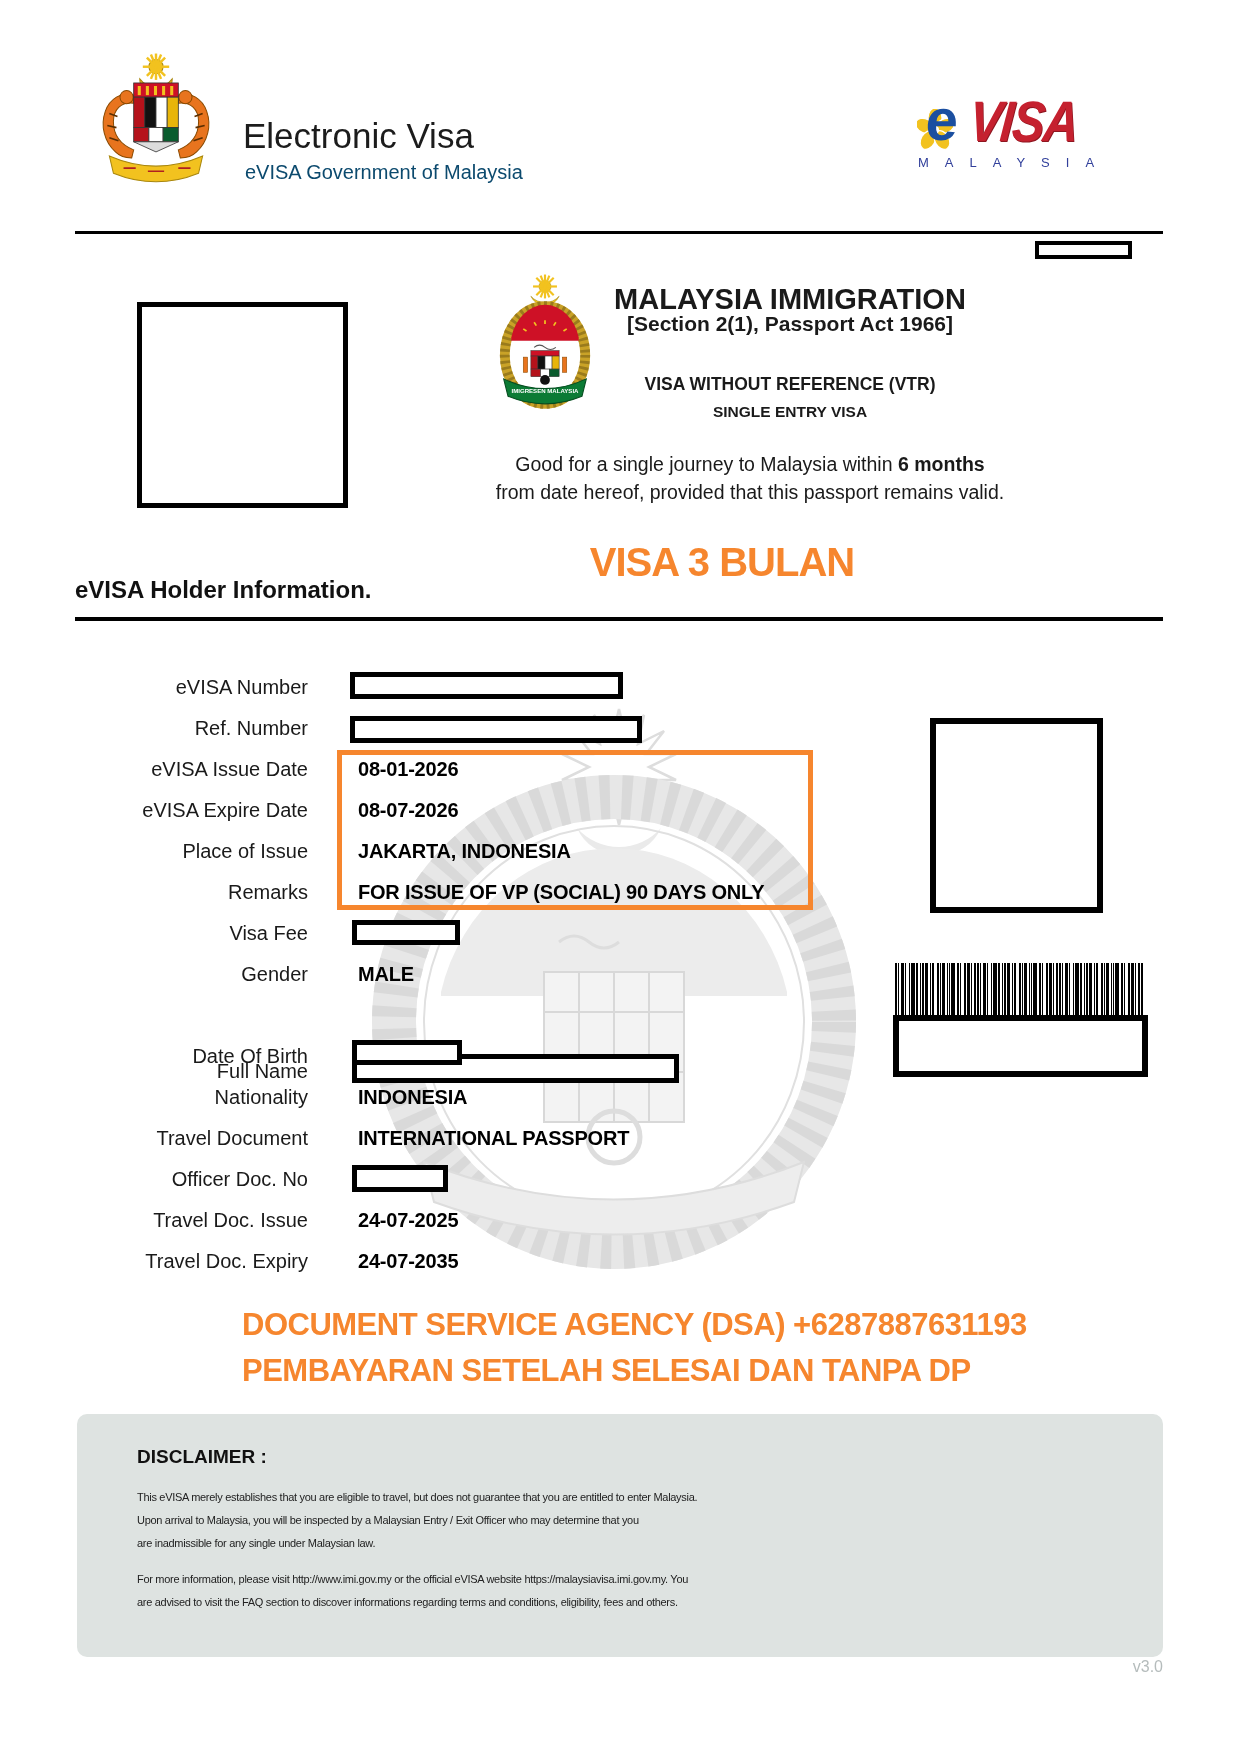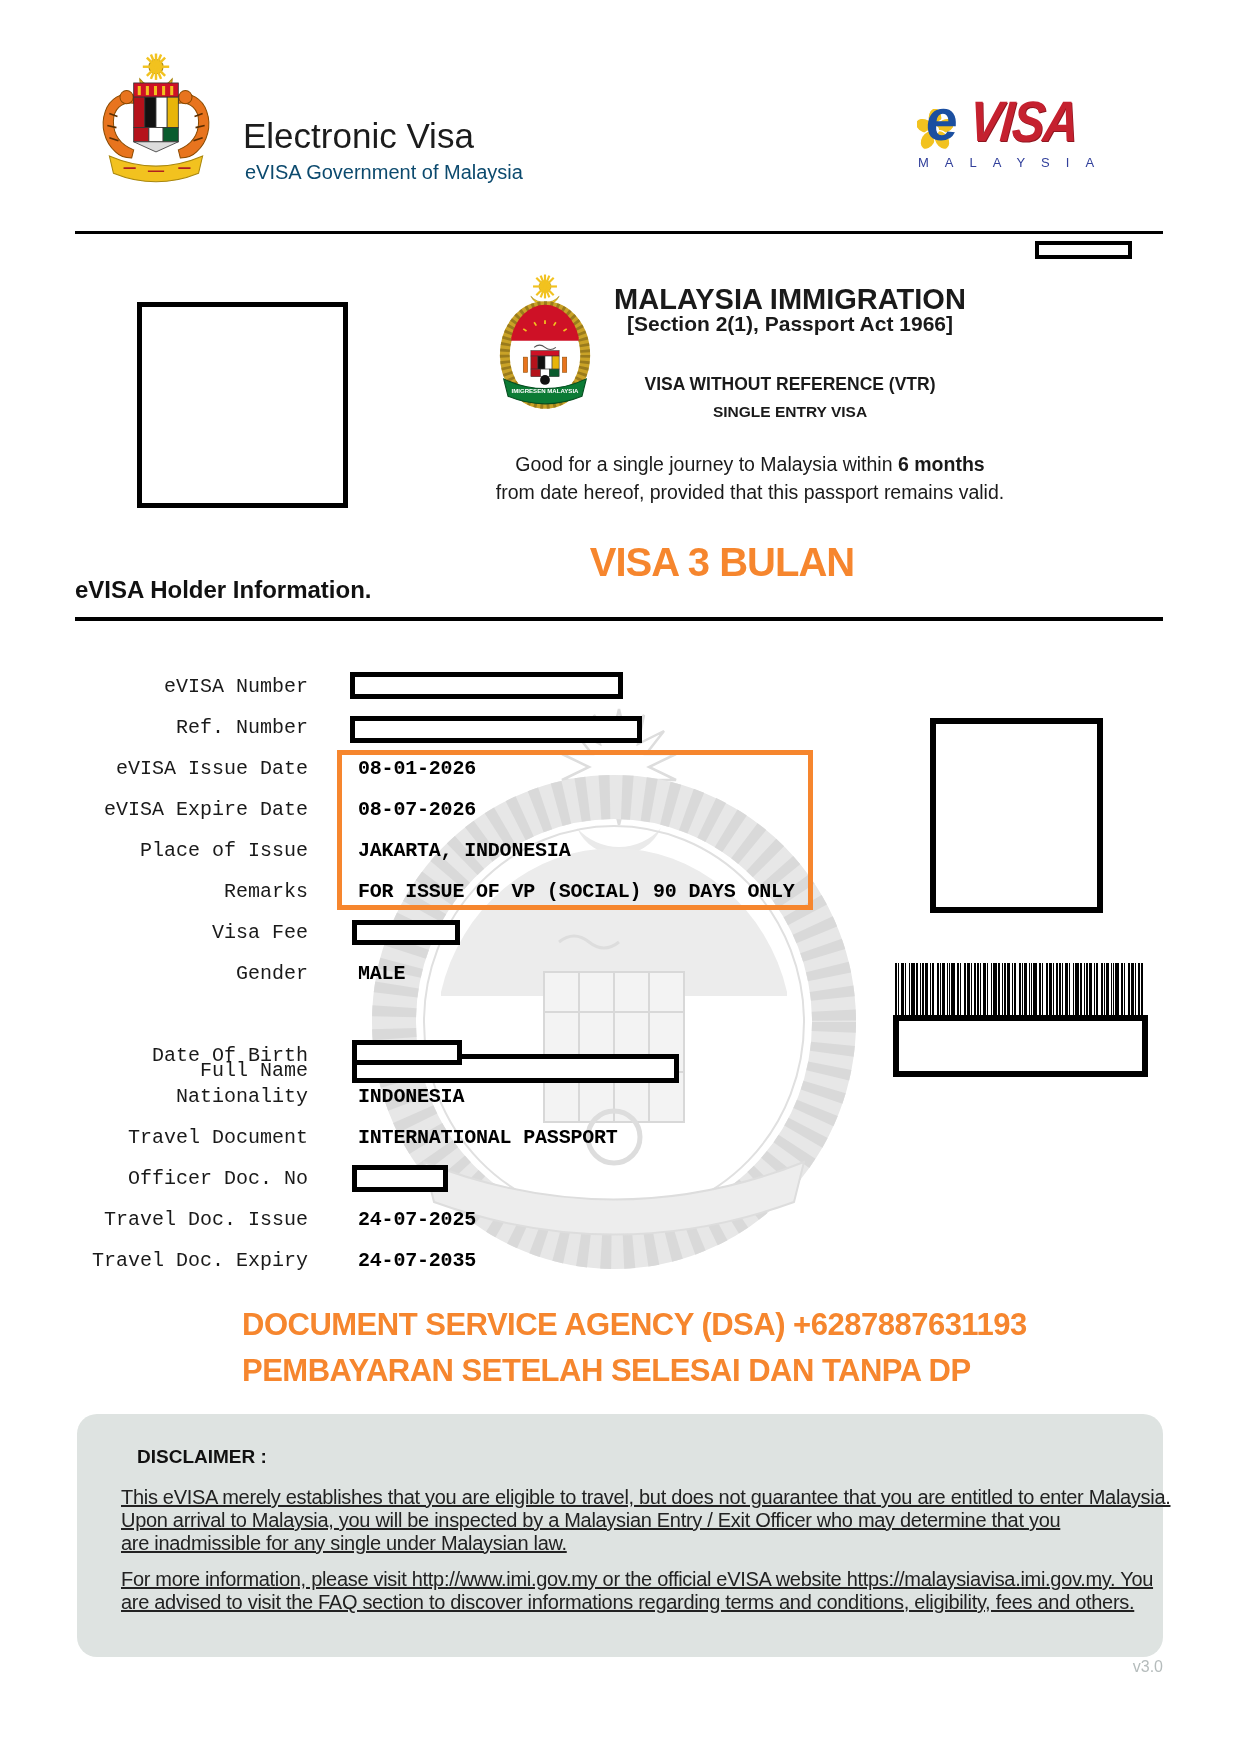--- a/index.html
+++ b/index.html
@@ -42,40 +42,40 @@
             font-size:19.5px;line-height:27.5px;}
   .visa-banner{position:absolute;left:422px;top:540px;width:600px;text-align:center;
             font-size:40px;font-weight:bold;letter-spacing:-1px;color:#F6862E;}
   .holder-heading{position:absolute;left:75px;top:576px;font-size:24px;font-weight:bold;color:#111;}
 
   
   .wm{position:absolute;left:368px;top:692px;width:492px;height:580px;z-index:1;}
 
   
   .fields-host{position:absolute;left:0;top:0;z-index:3;}
-  .frow{position:absolute;left:75px;width:1010px;height:28px;line-height:28px;font-family:Liberation Mono, monospace;}
+  .frow{position:absolute;left:75px;width:1010px;height:28px;line-height:28px;}
   .flabel{position:absolute;left:0;top:0;width:233px;text-align:right;font-size:20px;color:#1a1a1a;}
   .fvalue{position:absolute;left:283px;top:0;font-size:20px;font-weight:bold;letter-spacing:-0.2px;
           white-space:nowrap;color:#000;}
   .fredact{position:absolute;background:#fff;box-sizing:border-box;border:5px solid #000;}
   .orange-box{position:absolute;left:337px;top:750px;width:476px;height:160px;box-sizing:border-box;
           border:5px solid #F6862E;z-index:2;}
 
   
   .barcode{position:absolute;left:895px;top:963px;width:253px;height:53px;z-index:3;}
   .barcode i{position:absolute;top:0;bottom:0;background:#000;}
 
   
   .agency{position:absolute;left:242px;top:1302px;font-size:31px;font-weight:bold;color:#F6862E;
           line-height:46px;letter-spacing:-0.5px;white-space:nowrap;z-index:3;}
   .disclaimer{position:absolute;left:77px;top:1414px;width:1086px;height:243px;background:#DEE3E1;
-          border-radius:20px;z-index:3;}
+          border-radius:10px;z-index:3;}
   .disc-title{position:absolute;left:60px;top:32px;font-size:19px;font-weight:bold;color:#111;}
-  .disc-line{position:absolute;left:44px;font-size:20px;line-height:23px;letter-spacing:-0.3px;
-          color:#222;white-space:nowrap;text-decoration:underline;}
+  .disc-line{position:absolute;left:60px;font-size:11px;line-height:23px;letter-spacing:-0.3px;
+          color:#222;white-space:nowrap;}
   .version{position:absolute;left:1080px;top:1658px;width:83px;text-align:right;font-size:16px;
           color:#b5bcbc;}
 </style>
 </head>
 <body>
 
 <div class="page">
 
   <svg class="coa" viewBox="0 0 140 140">
     <g stroke="#a8860d" stroke-width="1" fill="#F2C21F">

